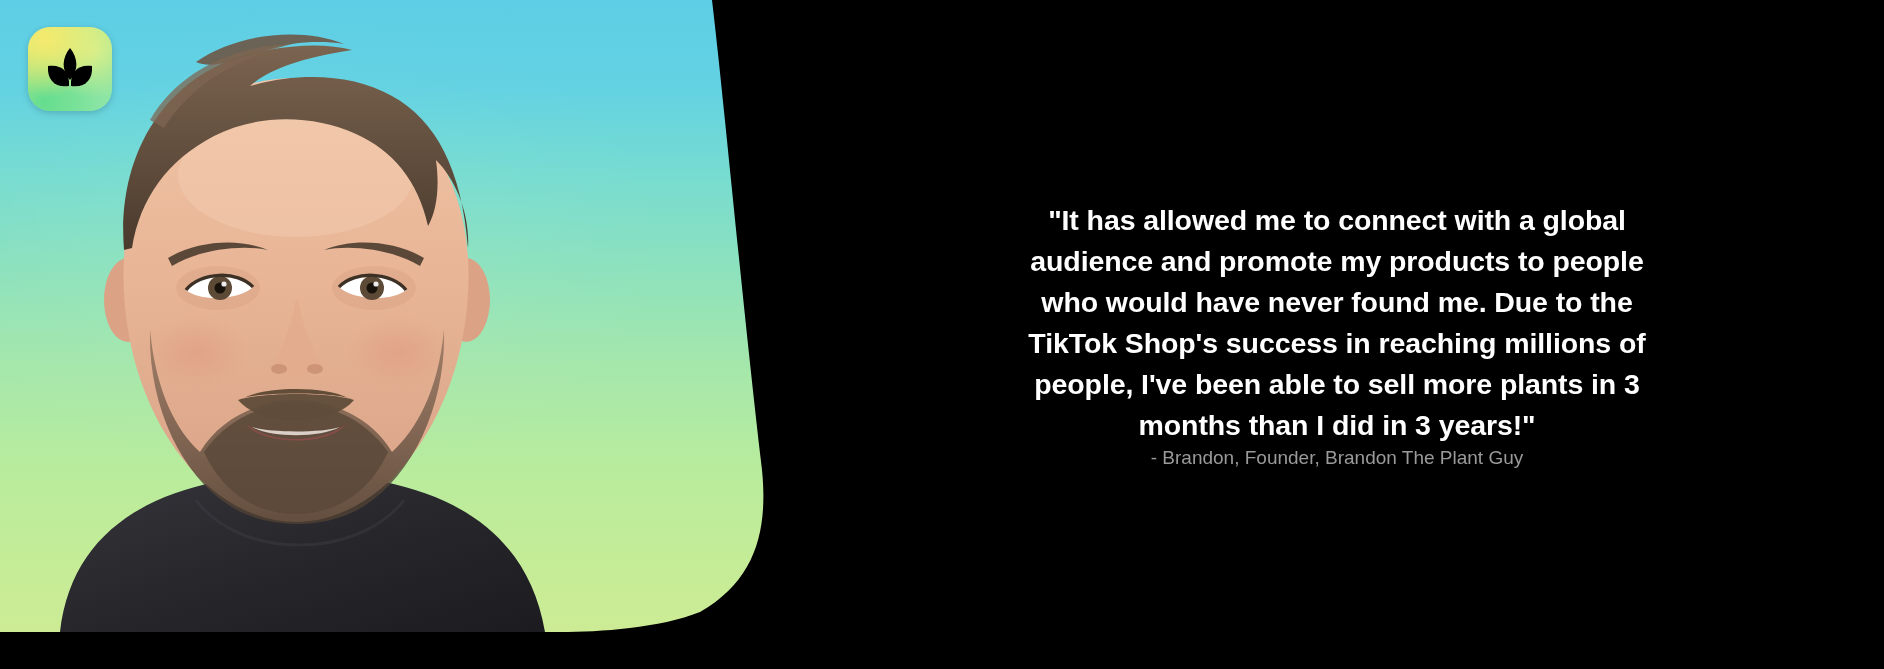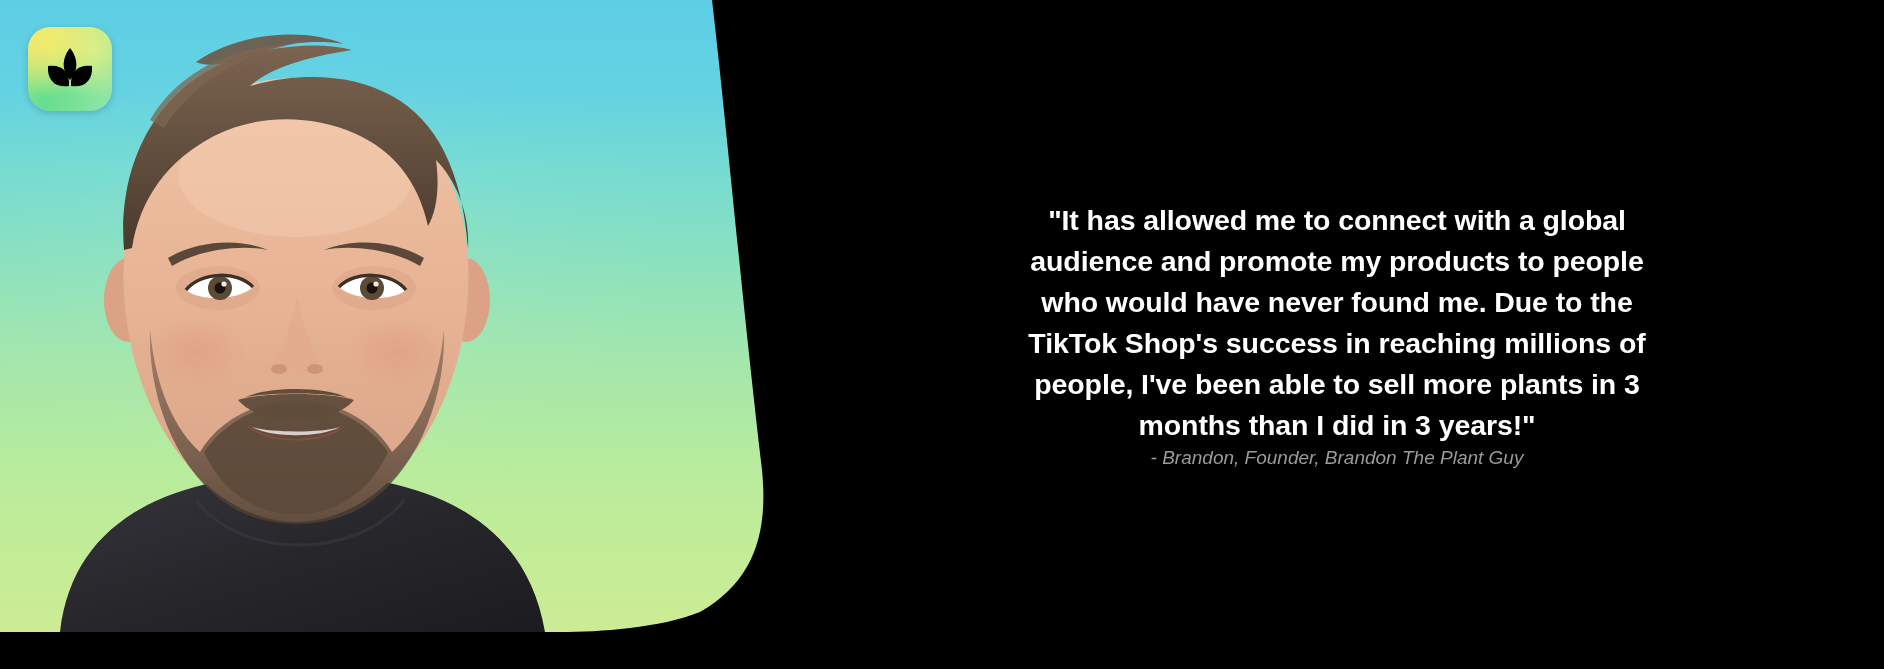--- a/index.html
+++ b/index.html
@@ -97,21 +97,20 @@
     font-weight: 700;
     letter-spacing: -0.1px;
     margin: 0;
   }
   .attribution {
     text-align: center;
     color: #9a9a9a;
     font-size: 19px;
     line-height: 24px;
     font-weight: 400;
-    font-style: italic;
   }
 </style>
 </head>
 <body>
 
 <div id="card">
 
   <div class="photo-panel">
     <div class="photo-bg"></div>
 

